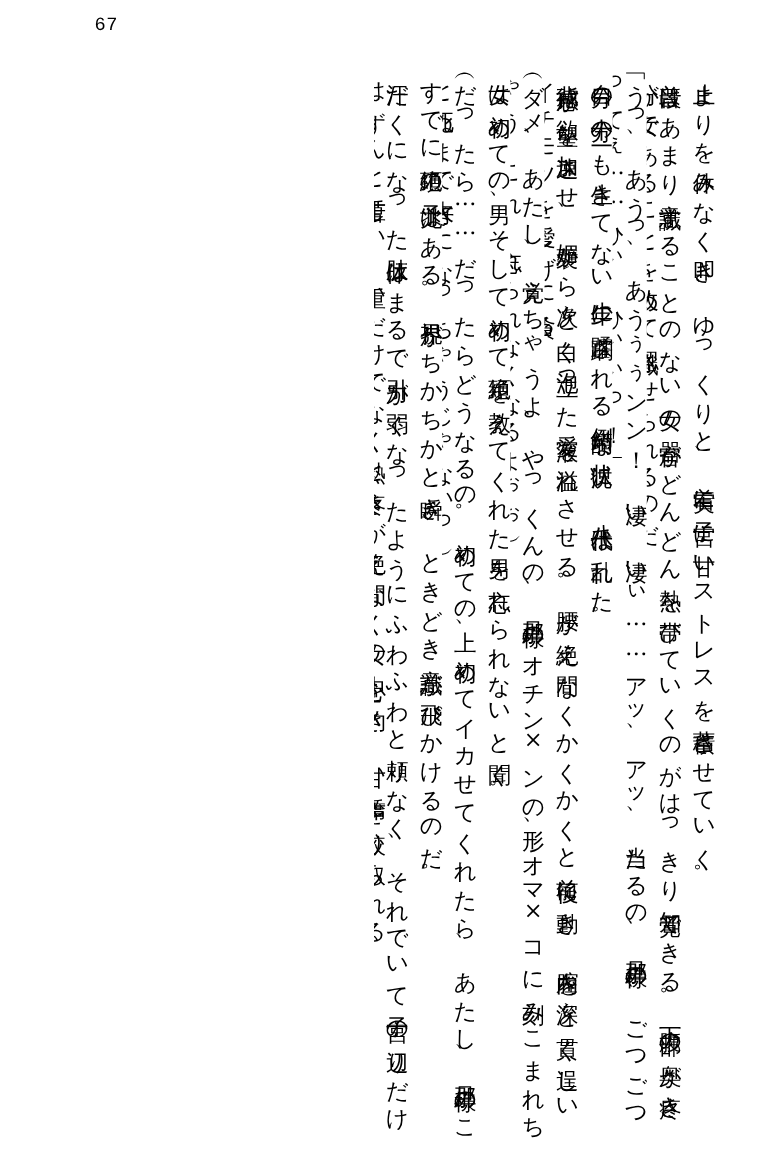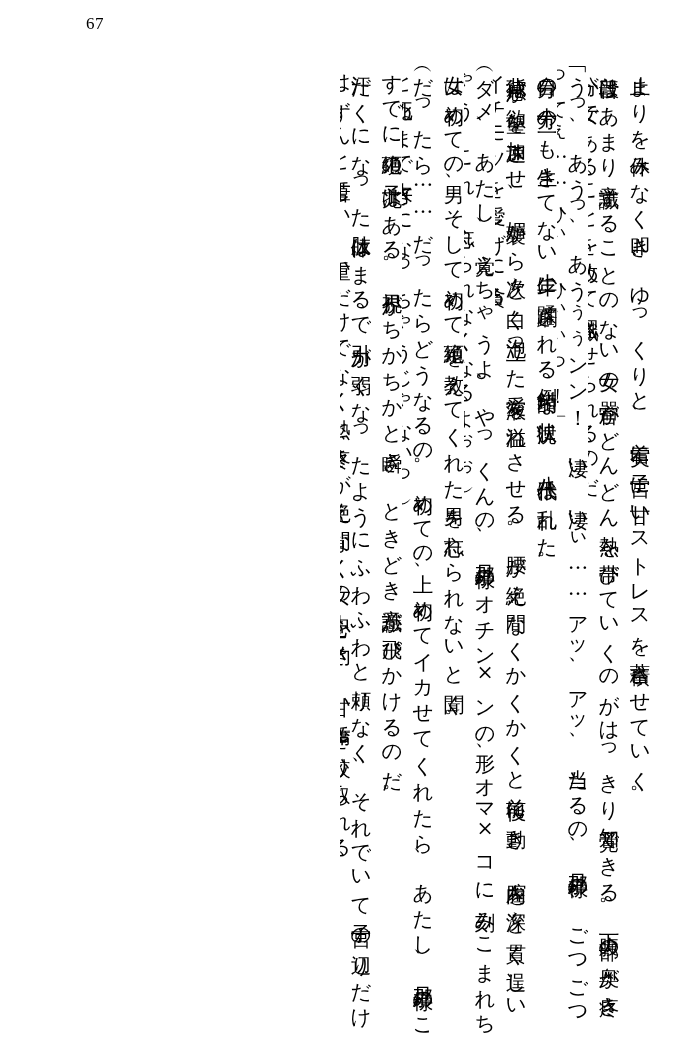--- a/index.html
+++ b/index.html
@@ -17,21 +17,21 @@
   #page {
     position: relative;
     width: 690px;
     height: 1050px;
     background: #ffffff;
   }
   #page-number {
     position: absolute;
     top: 14px;
     left: 86px;
-    font-family: Liberation Serif, serif;
+    font-family: Liberation Mono, monospace;
     font-size: 17px;
     letter-spacing: 0.5px;
     color: #000;
   }
   #text-block {
     position: absolute;
     top: 60px;
     left: 44px;
     width: 606px;
     height: 975px;

